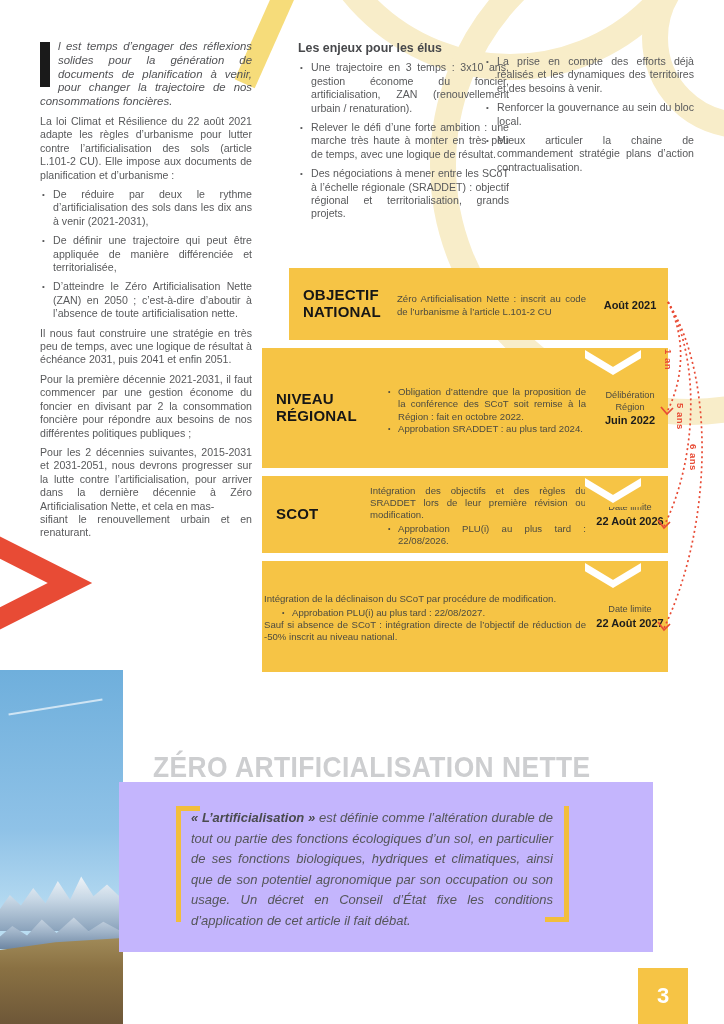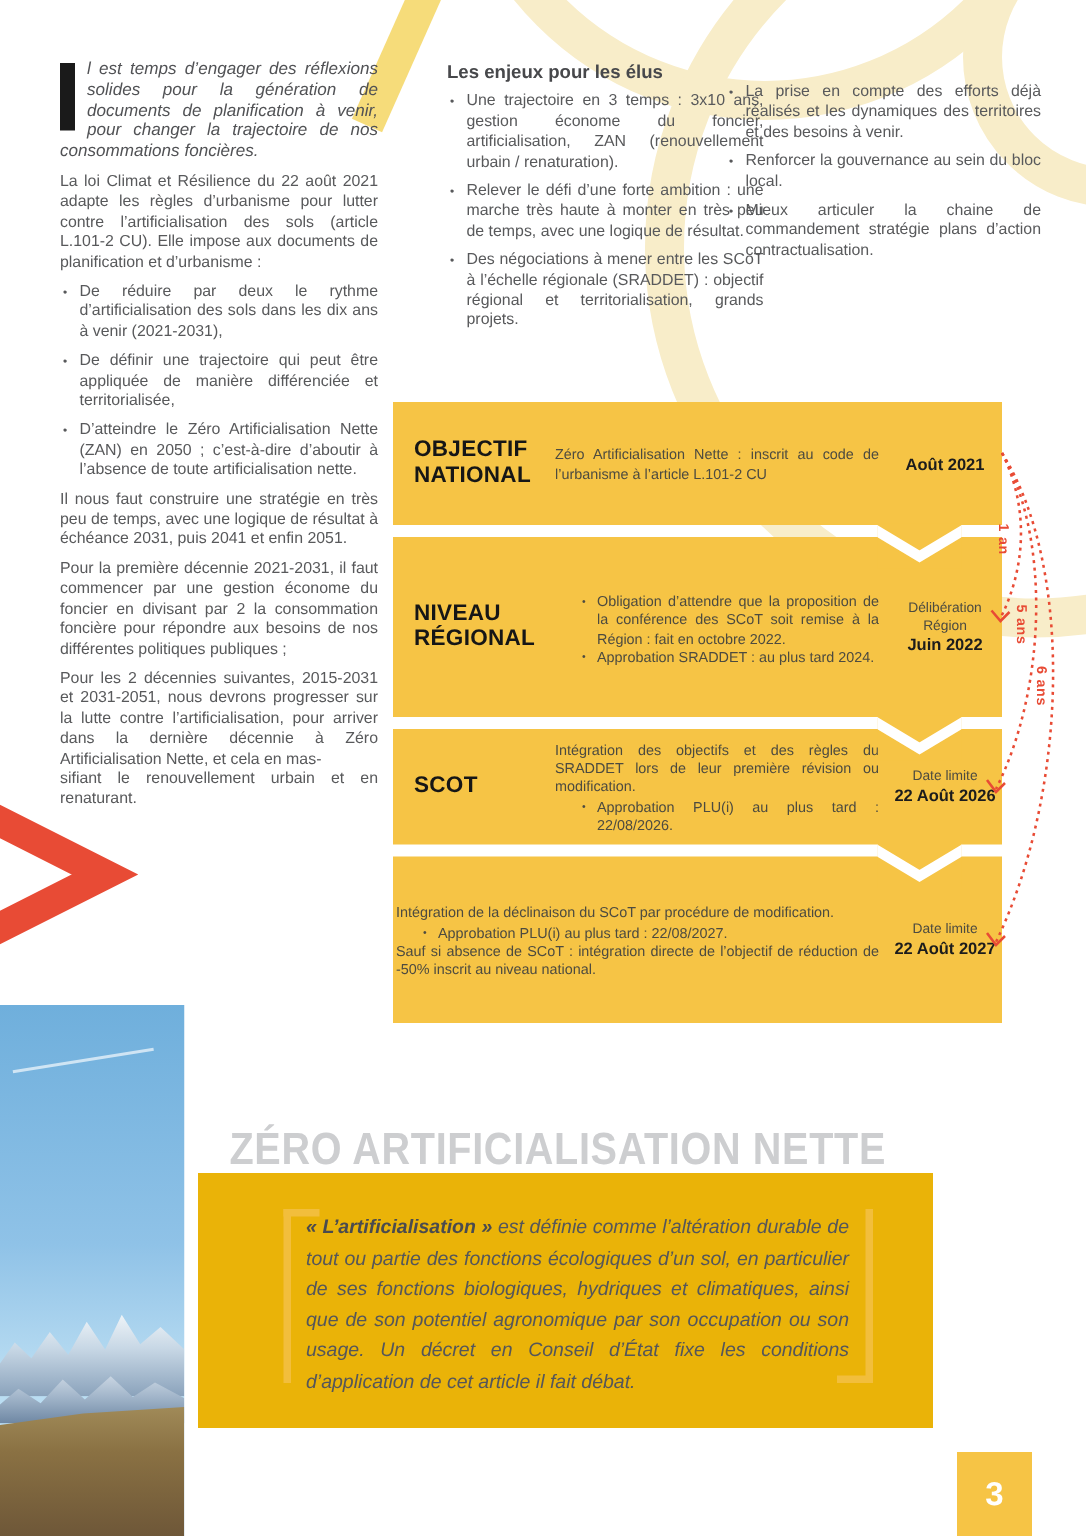--- a/index.html
+++ b/index.html
@@ -63,21 +63,21 @@
   .mtn-front{position:absolute;left:0;right:0;top:237px;height:42px;
              background:linear-gradient(180deg,#E7EEF5 0%,#9FB3C8 60%,#6E87A3 100%);
              clip-path:polygon(0 70%,10% 45%,22% 68%,34% 30%,46% 62%,60% 25%,72% 58%,84% 35%,100% 60%,100% 100%,0 100%);}
   .ground{position:absolute;left:0;right:0;top:268px;bottom:0;
           background:linear-gradient(180deg,#A08A58 0%,#8A7143 35%,#6E5738 100%);
           clip-path:polygon(0 14%,45% 5%,100% 0,100% 100%,0 100%);}
   
   #zan-title{position:absolute;left:153px;top:750px;z-index:4;font-weight:800;font-size:30px;
              letter-spacing:.5px;color:#CDCED0;white-space:nowrap;transform:scaleX(.88);
              transform-origin:left top;}
-  #gray-box{position:absolute;left:132px;top:782px;width:490px;height:170px;background:#eab308;z-index:3;}
+  #gray-box{position:absolute;left:119px;top:782px;width:490px;height:170px;background:#c4b5fd;z-index:3;padding-left:44px;}
   .bracket{position:absolute;box-sizing:border-box;width:24px;height:116px;}
   #bracket-tl{left:57px;top:24px;border-left:5px solid #F2BE3C;border-top:5px solid #F2BE3C;}
   #bracket-br{left:426px;top:24px;border-right:5px solid #F2BE3C;border-bottom:5px solid #F2BE3C;}
   #quote{position:absolute;left:72px;top:26px;width:362px;font-style:italic;font-size:13px;
          line-height:20.6px;color:#55565A;text-align:justify;}
   #quote .q-bold{font-weight:700;color:#4A4B4F;}
   
   #page-num{position:absolute;left:638px;top:968px;width:50px;height:56px;background:#F6C445;z-index:4;
             display:flex;align-items:center;justify-content:center;color:#ffffff;font-weight:800;font-size:22px;}
 </style>
@@ -114,21 +114,21 @@
 
 <div class="col" id="right-col">
   <ul class="blist">
     <li>La prise en compte des efforts déjà réalisés et les dynamiques des territoires et des besoins à venir.</li>
     <li>Renforcer la gouvernance au sein du bloc local.</li>
     <li>Mieux articuler la chaine de commandement stratégie plans d’action contractualisation.</li>
   </ul>
 </div>
 
 <div id="timeline">
-  <div class="trow" style="height:82px;">
+  <div class="trow" style="height:72px;margin-left:27px;">
     <div class="trow-label">OBJECTIF NATIONAL</div>
     <div class="trow-content">
       <p>Zéro Artificialisation Nette : inscrit au code de l’urbanisme à l’article L.101-2 CU</p>
     </div>
     <div class="trow-date">
       <span class="d-bold">Août 2021</span>
     </div>
   </div>
   <div class="trow" style="height:120px;">
     <div class="trow-label">NIVEAU RÉGIONAL</div>

